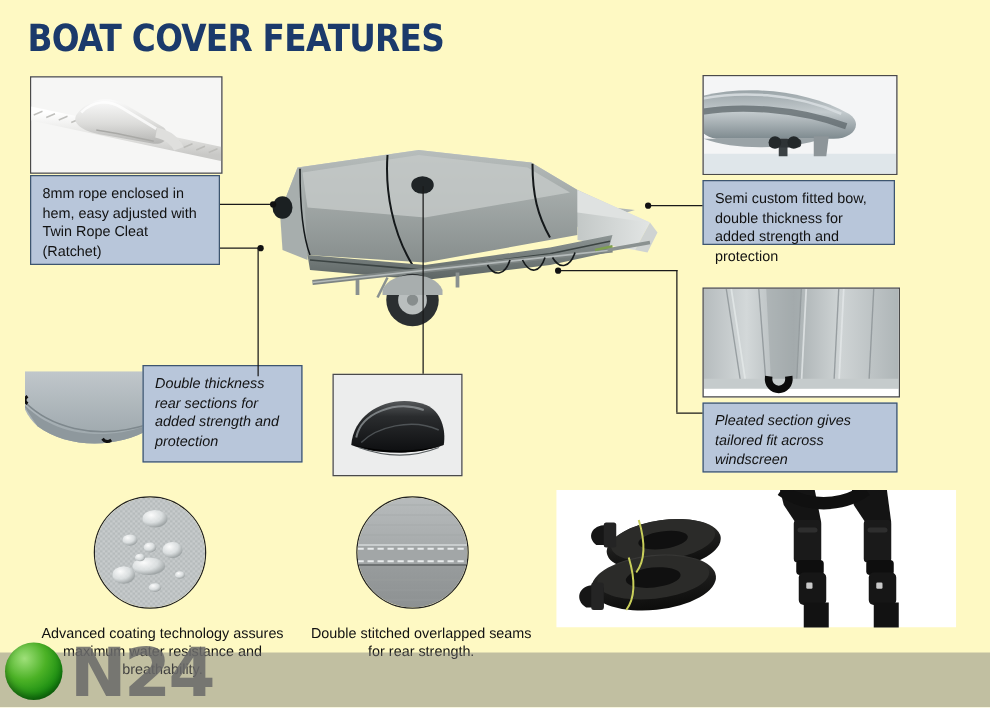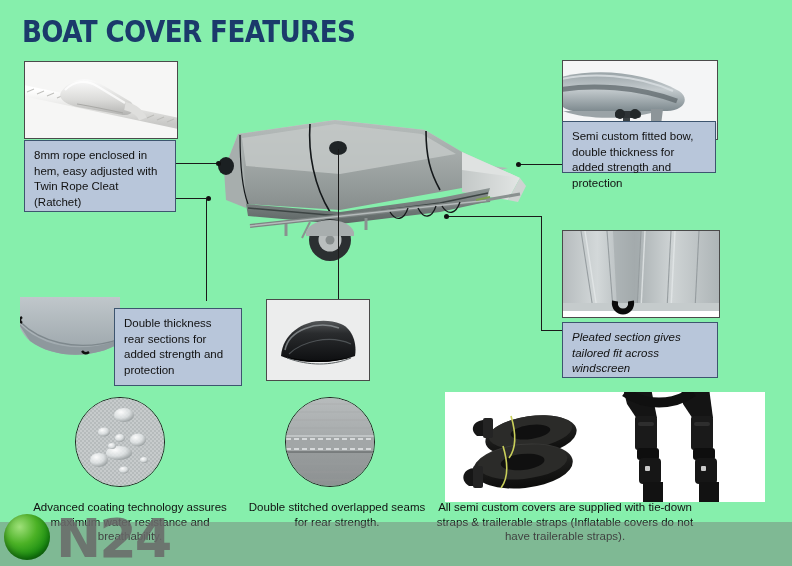--- a/index.html
+++ b/index.html
@@ -7,21 +7,21 @@
     padding: 0;
     background: #ffffff;
   }
   body {
     font-family: "Liberation Sans", sans-serif;
   }
   #page {
     position: relative;
     width: 792px;
     height: 566px;
-    background: #86efac;
+    background: #fef9c3;
     overflow: hidden;
   }
 
   
   #title {
     position: absolute;
     left: 22px;
     top: 14px;
     font-size: 30px;
     font-weight: bold;
@@ -255,21 +255,21 @@
 
       <rect x="60" y="50" width="7" height="14" fill="#3b4144"></rect>
       <rect x="52" y="50" width="26" height="7" rx="3" fill="#2e3336"></rect>
       <circle cx="57" cy="53" r="5" fill="#23282a"></circle>
       <circle cx="72" cy="53" r="5" fill="#23282a"></circle>
 
       <path d="M 88 48 L 100 48 L 98 64 L 88 64 Z" fill="#8d9599"></path>
     </svg>
   </div>
 
-  <div class="callout" style="left:562px; top:121px; width:154px; height:52px;">
+  <div class="callout" style="left:562px; top:144px; width:154px; height:52px;">
     <span>Semi custom fitted bow, double thickness for added strength and protection</span>
   </div>
 
   <div class="leader hline" style="left:520px; top:164px; width:42px;"></div>
   <div class="dot" style="left:516px; top:162px;"></div>
 
   <div style="position:absolute; left:20px; top:297px; width:100px; height:78px;">
     <svg width="100" height="78" viewBox="0 0 100 78" aria-hidden="true">
       <defs>
         <linearGradient id="rearG" x1="0" y1="0" x2="0" y2="1">
@@ -279,21 +279,21 @@
       </defs>
       <path d="M -6 0 L 100 0 L 100 46 C 74 62, 34 62, 10 44 C -2 34, -6 16, -6 0 Z" fill="url(#rearG)"></path>
       <path d="M -6 20 C 14 48, 56 58, 96 44 L 100 46 C 74 62, 34 62, 10 44 Z" fill="#8e989d"></path>
       <path d="M -6 18 C 16 46, 58 56, 100 42" stroke="#7e888d" stroke-width="1.3" fill="none"></path>
 
       <path d="M 2 20 q -4 3, 0 6" stroke="#111" stroke-width="2.4" fill="none"></path>
       <path d="M 62 54 q 3 4, 7 1" stroke="#111" stroke-width="2.4" fill="none"></path>
     </svg>
   </div>
 
-  <div class="callout" style="left:114px; top:308px; width:128px; height:78px;">
+  <div class="callout" style="left:114px; top:292px; width:128px; height:78px;font-style:italic;">
     <span>Double thickness rear sections for added strength and protection</span>
   </div>
 
   <div class="leader vline" style="left:206px; top:198px; height:103px;"></div>
 
   <div class="photo" style="left:266px; top:299px; width:102px; height:80px;">
     <svg class="inner" width="102" height="80" viewBox="0 0 102 80" preserveAspectRatio="none" aria-hidden="true">
       <defs>
         <linearGradient id="ventG" x1="0" y1="0" x2="0" y2="1">
           <stop offset="0%" stop-color="#55585a"></stop>
@@ -460,19 +460,18 @@
 
         <path d="M 180 0 C 200 14, 228 14, 248 0" stroke="#101010" stroke-width="10" fill="none"></path>
       </g>
     </svg>
   </div>
 
   <div class="bcap" style="left:20px; top:500px; width:220px;">Advanced coating technology assures maximum water resistance and breathability.</div>
 
   <div class="bcap" style="left:244px; top:500px; width:186px;">Double stitched overlapped seams for rear strength.</div>
 
-  <div class="bcap" style="left:434px; top:500px; width:262px;">All semi custom covers are supplied with tie-down straps &amp; trailerable straps (Inflatable covers do not have trailerable straps).</div>
 
   <div id="wm-band"></div>
   <div id="wm-text">N24</div>
   <div id="wm-ball"></div>
 
 </div>
 
 </body></html>

